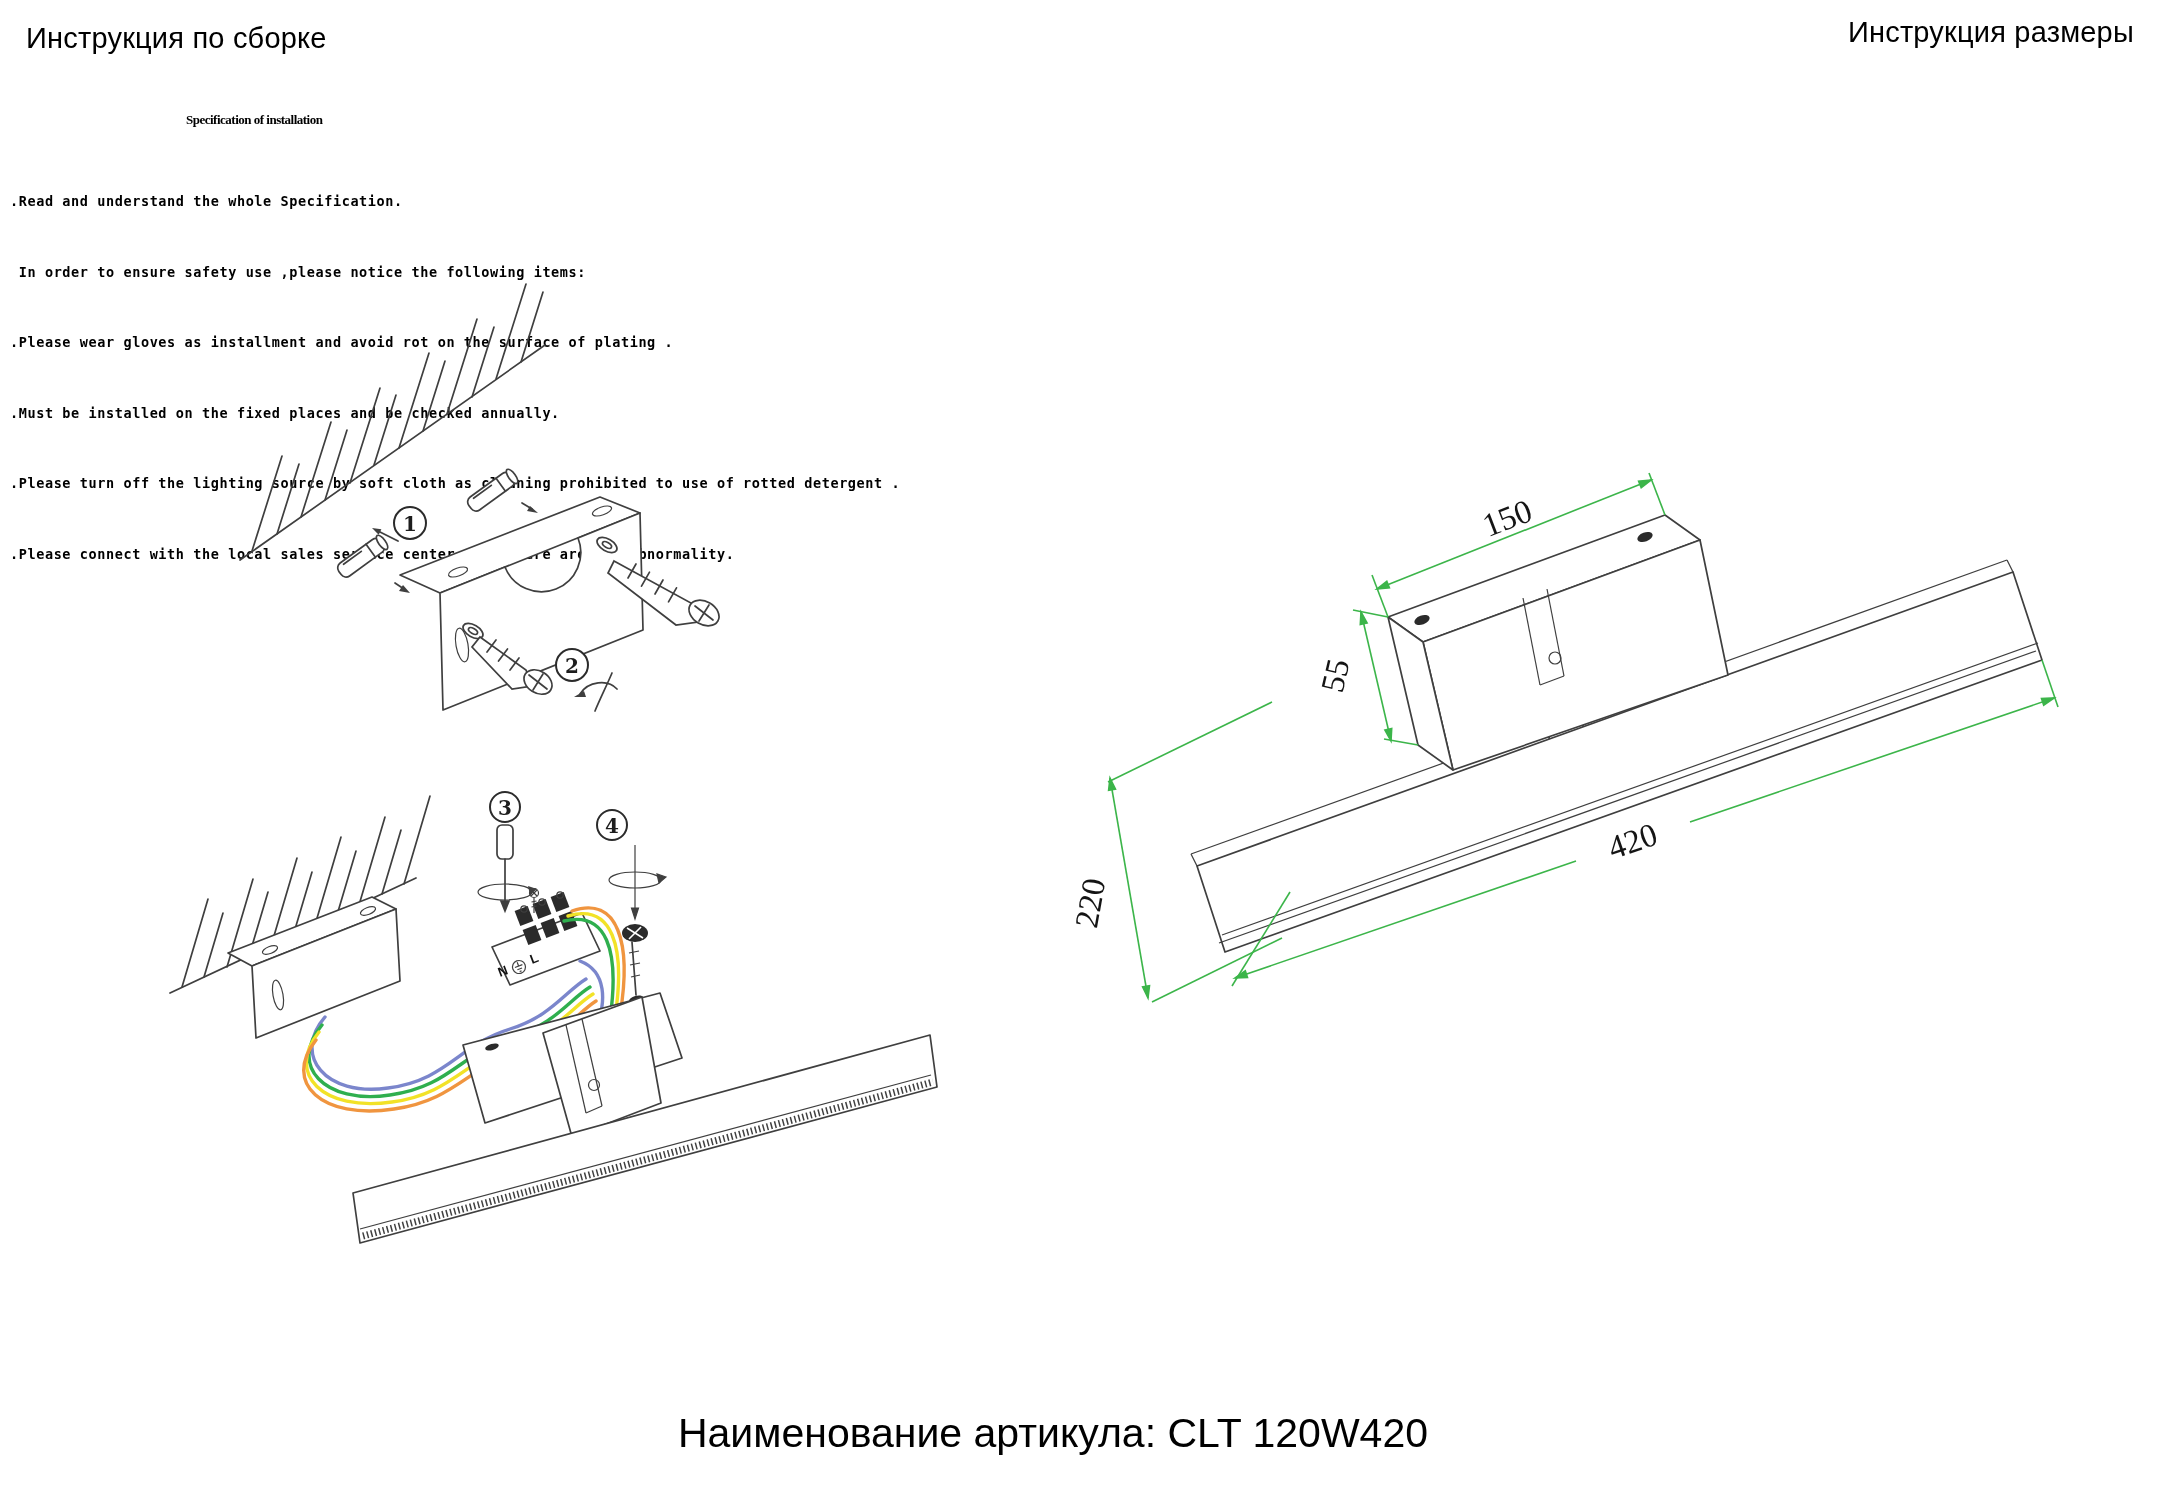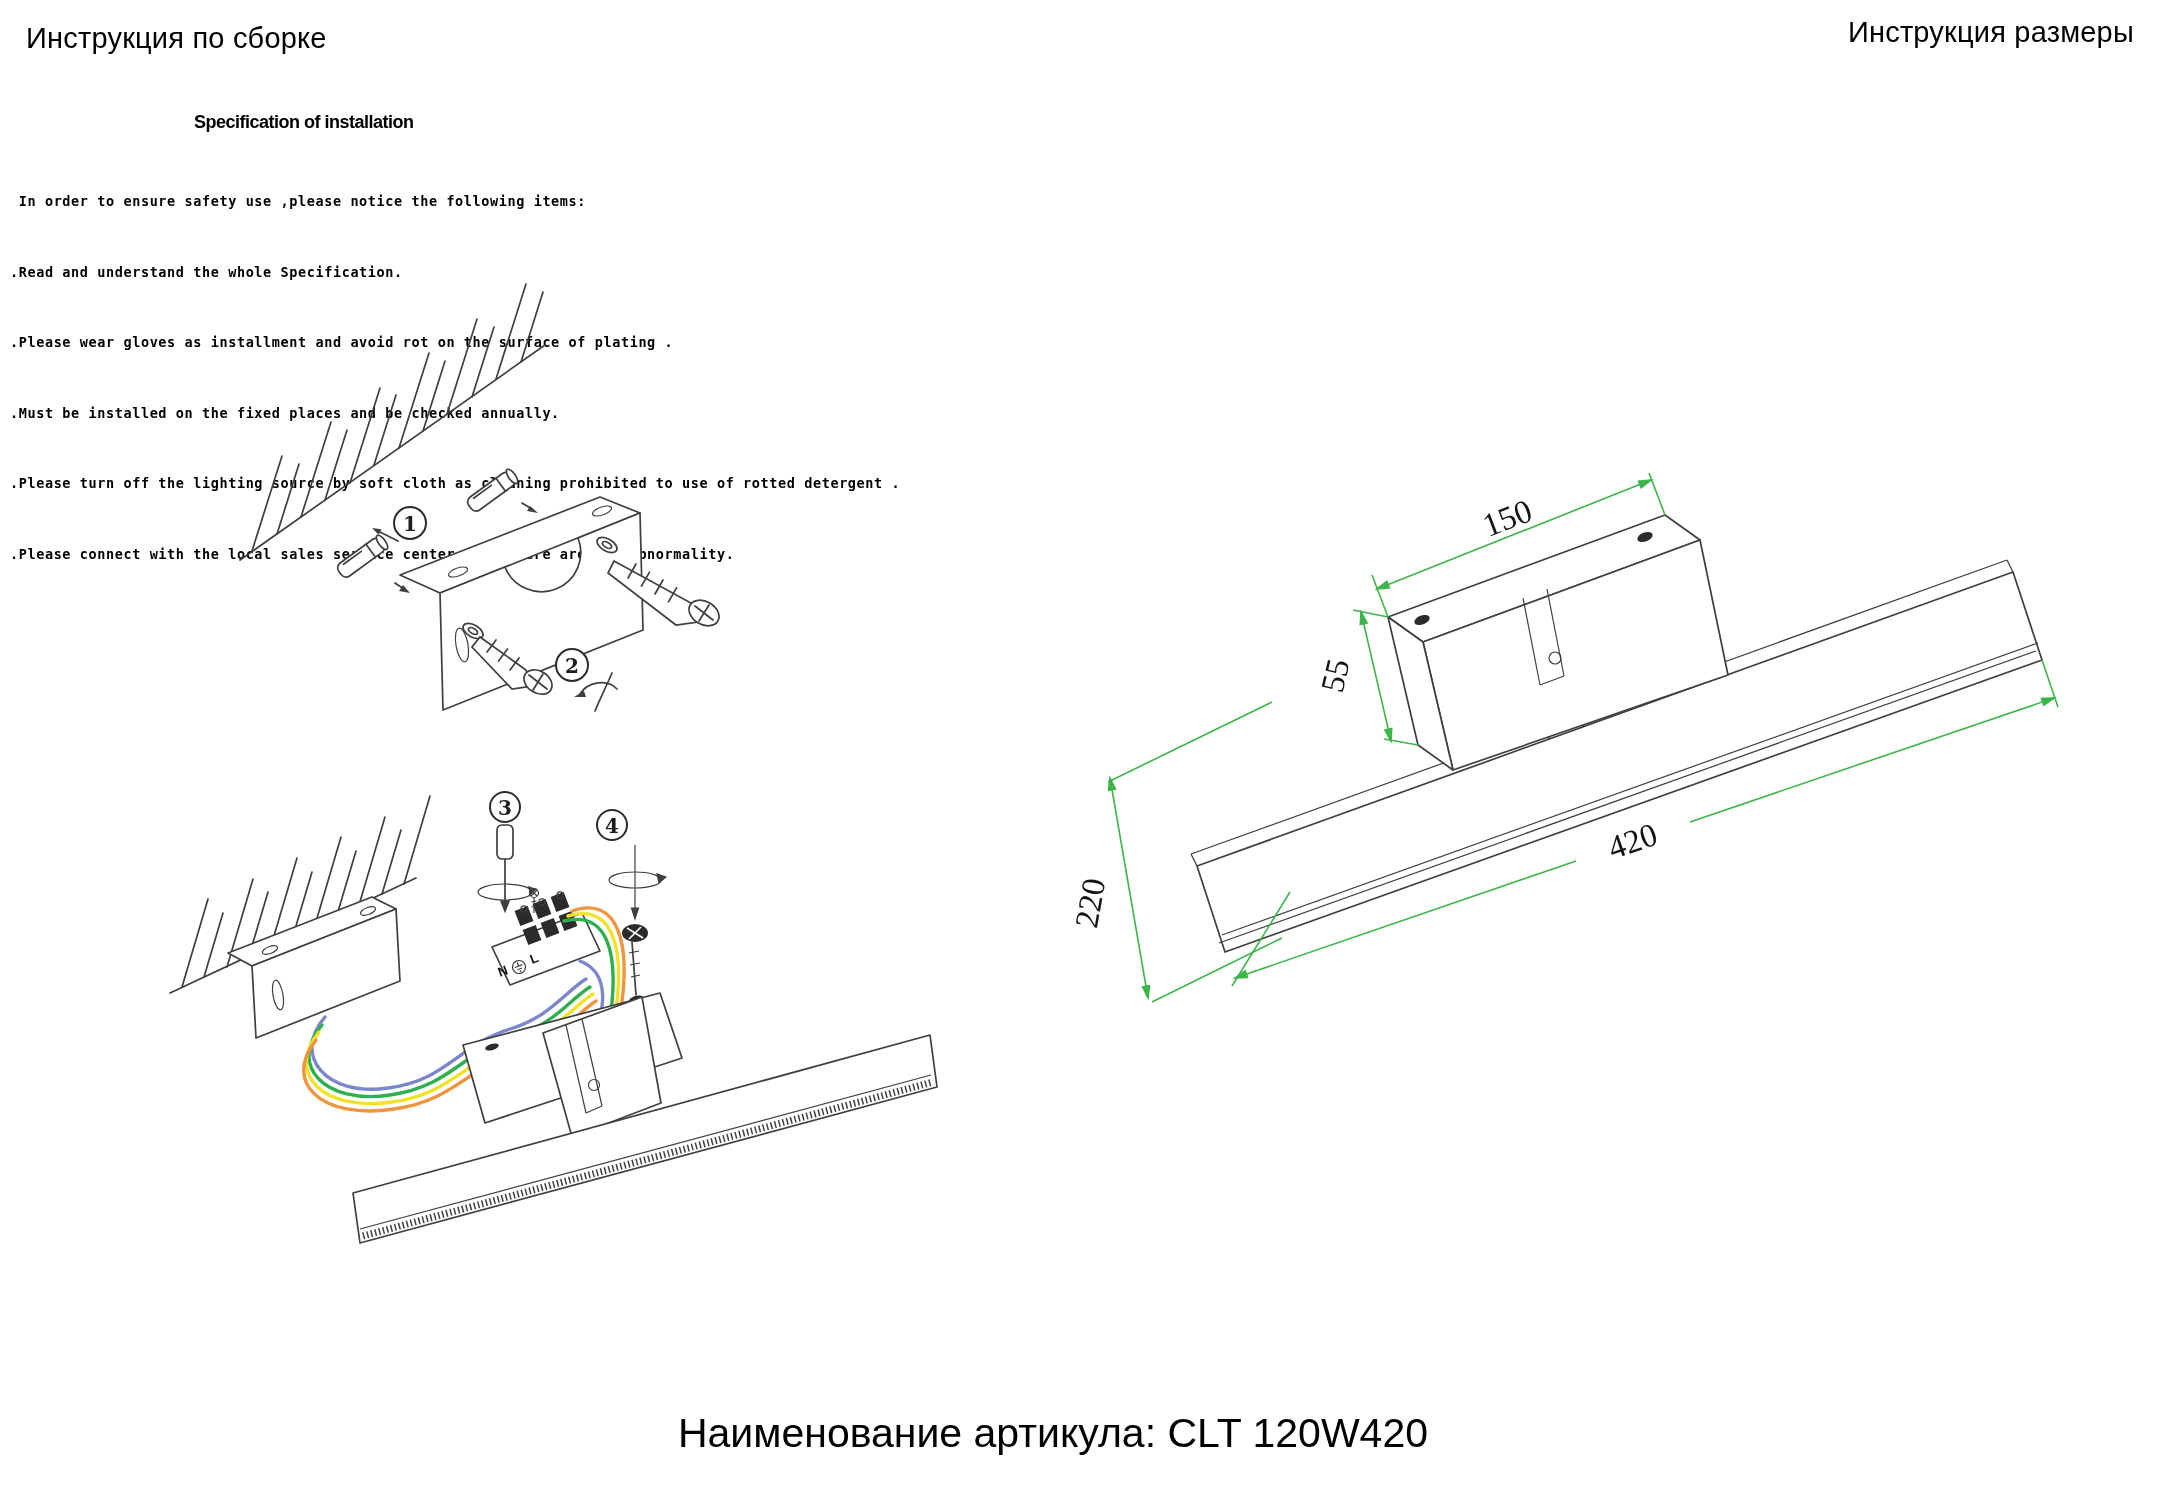--- a/index.html
+++ b/index.html
@@ -1,22 +1,22 @@
 <!DOCTYPE html>
 <html><head>
 <meta charset="utf-8">
 <style>
   html,body{margin:0;padding:0;background:#ffffff;}
   #page{position:relative;width:2174px;height:1500px;background:#fff;overflow:hidden;
         font-family:"Liberation Sans",sans-serif;color:#000;}
   .title{position:absolute;font-size:29px;letter-spacing:0.2px;color:#000;white-space:pre;}
   #title-left{left:26px;top:22px;}
   #title-right{right:40px;top:16px;}
-  #spec-heading{position:absolute;left:194px;top:112px;font-family:Liberation Sans, sans-serif;
-                font-weight:bold;font-size:18px;letter-spacing:-0.5px;white-space:pre;}
+  #spec-heading{position:absolute;left:186px;top:112px;font-family:Liberation Serif, serif;
+                font-weight:bold;font-size:13px;letter-spacing:-0.5px;white-space:pre;}
   #spec-lines{position:absolute;left:10px;top:143px;font-family:"DejaVu Sans Mono",monospace;
               font-weight:bold;font-size:13.5px;letter-spacing:0.6px;line-height:23.5px;white-space:pre;}
   #caption{position:absolute;left:0px;top:1410px;width:2106px;text-align:center;font-size:41px;}
   svg{position:absolute;overflow:visible;}
   #svg-install-1{left:170px;top:245px;}
   #svg-install-2{left:120px;top:785px;}
   #svg-dims{left:1050px;top:430px;}
   .ln{stroke:#3f3f3f;stroke-width:1.7;fill:none;stroke-linecap:round;}
   .lnthin{stroke:#3f3f3f;stroke-width:1.2;fill:none;}
   .wh{fill:#ffffff;stroke:#3f3f3f;stroke-width:1.7;stroke-linejoin:round;}
@@ -32,22 +32,22 @@
 </head>
 <body>
 
 <div id="page">
 
   <div id="title-left" class="title">Инструкция по сборке</div>
   <div id="title-right" class="title">Инструкция размеры</div>
 
   <div id="spec-heading">Specification of installation</div>
   <div id="spec-lines">
+    <div>.Read and understand the whole Specification.</div>
     <div> In order to ensure safety use ,please notice the following items:</div>
-    <div>.Read and understand the whole Specification.</div>
     <div>.Please wear gloves as installment and avoid rot on the surface of plating .</div>
     <div>.Must be installed on the fixed places and be checked annually.</div>
     <div>.Please turn off the lighting source by soft cloth as cleaning prohibited to use of rotted detergent .</div>
     <div>.Please connect with the local sales service center when there are any abnormality.</div>
   </div>
 
   <svg id="svg-install-1" width="560" height="530" viewBox="0 0 560 530">
     <g class="ln">
       <line x1="70" y1="315" x2="375" y2="100"></line>
       <line x1="82" y1="306" x2="112" y2="211"></line>

